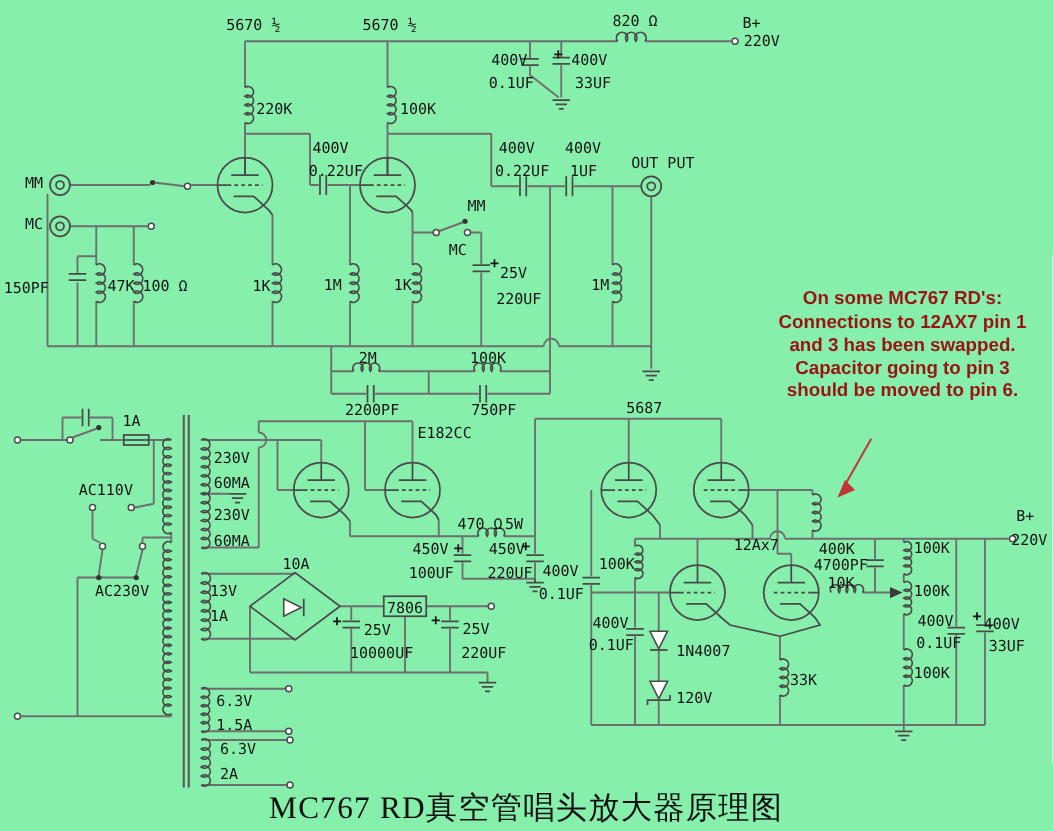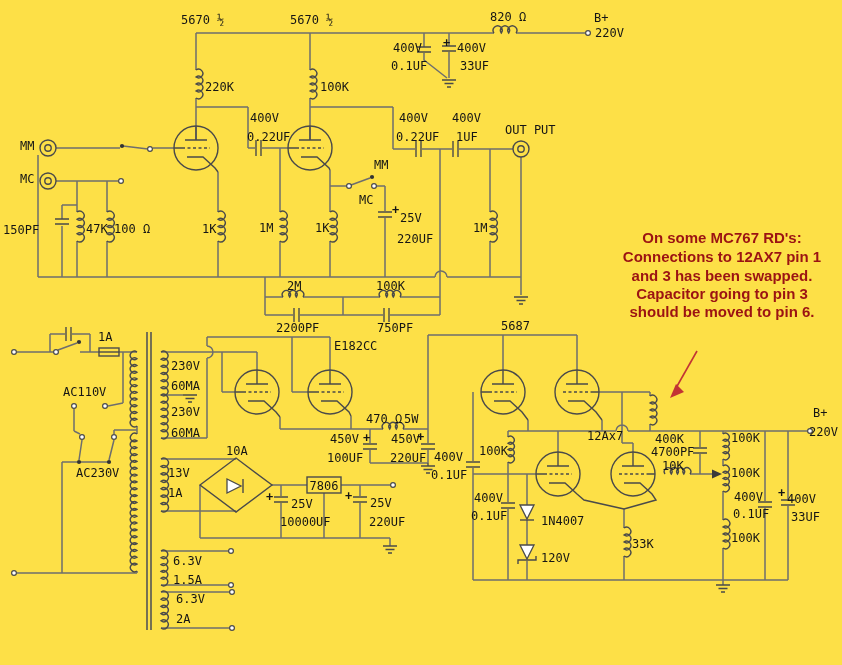--- a/index.html
+++ b/index.html
@@ -1,16 +1,16 @@
 <!DOCTYPE html>
 <html><head>
 <meta charset="utf-8">
 <style>
   html,body{margin:0;padding:0;background:#fff;}
-  #stage{position:relative;width:842px;height:665px;background:#fde047;overflow:hidden;
+  #stage{position:relative;width:842px;height:665px;background:#86efac;overflow:hidden;
          font-family:"DejaVu Sans Mono",monospace;}
   svg{position:absolute;left:0;top:0;}
   svg text{font:12px "DejaVu Sans Mono",monospace;fill:#151515;white-space:pre;}
   svg text.plus{font:bold 12px "DejaVu Sans Mono",monospace;}
   svg text.red{font:bold 15px "Liberation Sans",sans-serif;fill:#9b1313;}
   svg text.box{font:12px "DejaVu Sans Mono",monospace;text-anchor:middle;}
   .wire{stroke:#6e6e6e;stroke-width:1.5;fill:none;}
   .cmp{stroke:#4a4a4a;stroke-width:1.4;fill:none;}
   .core{stroke:#555;stroke-width:1.6;fill:none;}
   .oterm{fill:#fff;stroke:#4a4a4a;stroke-width:1.2;}
@@ -343,13 +343,14 @@
         <text x="733" y="518">0.1UF</text>
         <text x="778" y="497" class="plus">+</text>
         <text x="787" y="503">400V</text>
         <text x="791" y="521">33UF</text>
         <text x="731" y="542">100K</text>
         <text x="813" y="417">B+</text>
         <text x="809" y="436">220V</text>
       </g>
 </svg>
 
+<div id="title-bar">MC767 RD真空管唱头放大器原理图</div>
 </div>
 
 </body></html>

